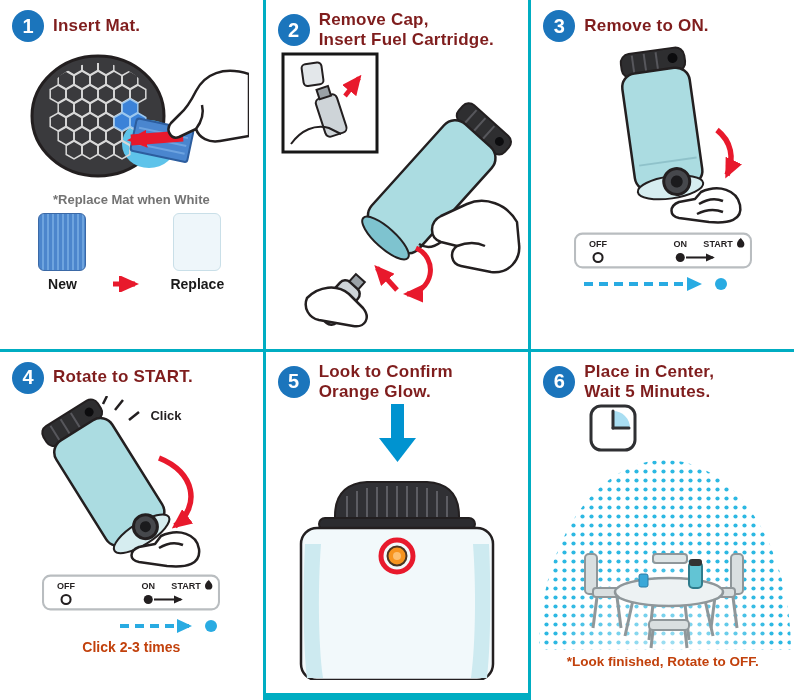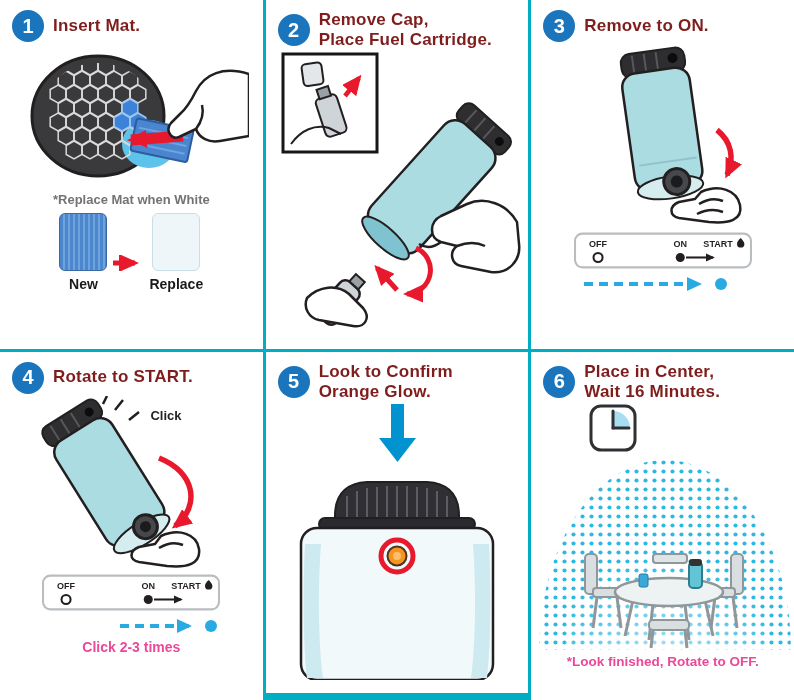--- a/index.html
+++ b/index.html
@@ -3,22 +3,22 @@
 <meta charset="utf-8">
 <style>
   html,body{margin:0;padding:0;background:#fff}
   body{width:794px;height:700px;font-family:"Liberation Sans",sans-serif;color:#1a1a1a}
   .grid{display:grid;width:794px;height:700px;grid-template-columns:1fr 1fr 1fr;grid-template-rows:1fr 1fr;gap:3px;background:#00adc2}
   .panel{background:#fff;position:relative;display:flex;flex-direction:column;align-items:center;overflow:hidden}
   .ph{display:flex;align-items:center;gap:9px;align-self:stretch;padding:10px 6px 2px 12px}
   .badge{min-width:32px;height:32px;border-radius:50%;background:#1b75bc;color:#fff;font-weight:bold;font-size:20px;display:flex;align-items:center;justify-content:center}
   .ptitle{margin:0;font-size:17px;line-height:1.18;color:#7f1d1d;white-space:pre-line;font-weight:bold;letter-spacing:.2px}
   .note{color:#737373;font-weight:bold;font-size:13px;margin:0 0 6px}
-  .caption{font-weight:bold;font-size:14px;color:#ec4899;margin-top:4px}
-  .mats{display:flex;align-items:center;gap:4px}
+  .caption{font-weight:bold;font-size:14px;color:#c2410c;margin-top:4px}
+  .mats{display:flex;align-items:flex-end;gap:25px}
   .matcol{display:flex;flex-direction:column;align-items:center;gap:5px}
   .mat{width:46px;height:56px;border-radius:6px}
   .mat.new{background:repeating-linear-gradient(90deg,#4c86cc 0 3px,#6ea4de 3px 5px);border:1px solid #3b69a6}
   .mat.replace{background:#eef6fa;border:1px solid #c9dfe8}
   .matlabel{font-weight:bold;font-size:14px}
   .arrow-mid{margin-top:21px}
   .ctrl{width:180px;display:flex;flex-direction:column;margin-top:6px}
   .pill text{font:bold 11px "Liberation Sans",sans-serif;fill:#231f20;text-anchor:middle}
   .clicktext{font:bold 13px "Liberation Sans",sans-serif;fill:#231f20;text-anchor:middle}
   .dash3{margin:6px 0 0 8px}
@@ -125,21 +125,21 @@
         <div class="mat replace"></div>
         <div class="matlabel">Replace</div>
       </div>
     </div>
   </section>
 
   <section class="panel">
     <header class="ph">
       <div class="badge">2</div>
       <h2 class="ptitle">Remove Cap,
-Place Fuel Cartridge.</h2>
+Insert Fuel Cartridge.</h2>
     </header>
     <svg width="252" height="276" viewBox="0 0 252 276">
       <g>
         <rect x="12" y="2" width="94" height="98" fill="#fff" stroke="#171717" stroke-width="3"></rect>
         <g transform="rotate(-18 58 60)">
           <rect x="48" y="44" width="22" height="40" rx="5" fill="#ced4d8" stroke="#231f20" stroke-width="2"></rect>
           <rect x="53" y="35" width="12" height="10" fill="#9aa1a6" stroke="#231f20" stroke-width="2"></rect>
           <rect x="44" y="8" width="20" height="22" rx="4" fill="#e3e7ea" stroke="#231f20" stroke-width="2" transform="rotate(10 54 19)"></rect>
         </g>
         <line x1="74" y1="44" x2="88" y2="26" stroke="#e8192c" stroke-width="4.5" marker-end="url(#ar)"></line>
@@ -289,21 +289,21 @@
       <circle cx="130" cy="152" r="9.5" fill="#f7941e" stroke="#4a3420" stroke-width="2"></circle>
       <circle cx="130" cy="152" r="4" fill="#fdbf6f"></circle>
     </svg>
     <div class="bbar"></div>
   </section>
 
   <section class="panel">
     <header class="ph">
       <div class="badge">6</div>
       <h2 class="ptitle">Place in Center,
-Wait 16 Minutes.</h2>
+Wait 5 Minutes.</h2>
     </header>
     <svg width="260" height="248" viewBox="0 0 260 248">
       <g transform="translate(58,2)">
         <rect x="0" y="0" width="44" height="44" rx="10" fill="#fff" stroke="#2f3033" stroke-width="3"></rect>
         <path d="M22,22 L22,5 A17,17 0 0 1 39,22 Z" fill="#a9def2"></path>
         <line x1="22" y1="22" x2="22" y2="5" stroke="#2f3033" stroke-width="3" stroke-linecap="round"></line>
         <line x1="22" y1="22" x2="38" y2="22" stroke="#2f3033" stroke-width="3" stroke-linecap="round"></line>
       </g>
       <path d="M6,246 A126,190 0 0 1 258,246 Z" fill="url(#dotpat)"></path>
       <ellipse cx="132" cy="238" rx="100" ry="122" fill="url(#fadegrad)"></ellipse>

